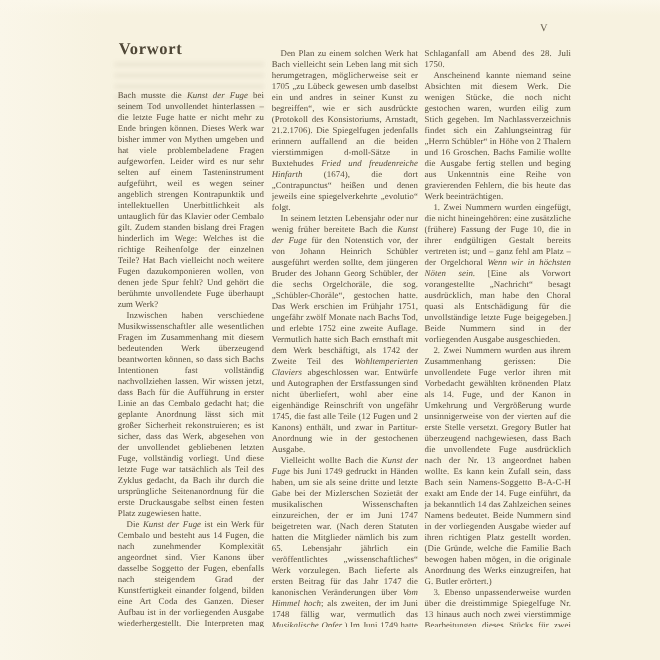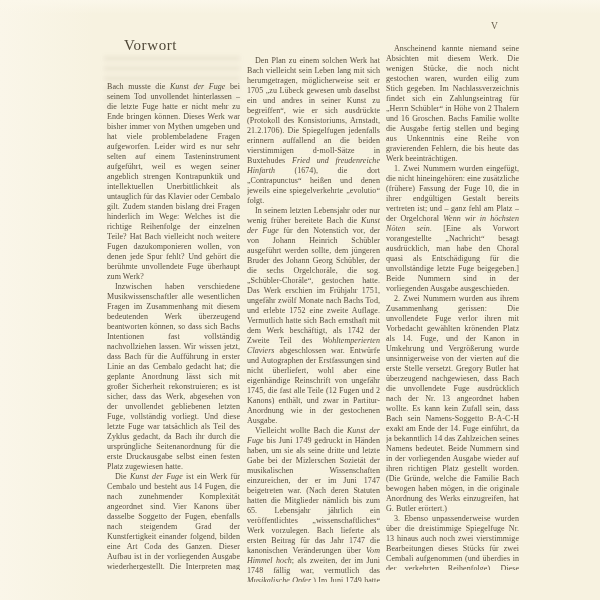--- a/index.html
+++ b/index.html
@@ -25,25 +25,25 @@
   .page-number {
     position: absolute;
     left: 491px;
     top: 21px;
     font-size: 9.5px;
     letter-spacing: 0.5px;
     color: #6a6150;
   }
   .page-title {
     position: absolute;
-    left: 124px;
+    left: 108px;
     top: 37px;
     margin: 0;
     font-size: 15px;
-    font-weight: normal;
+    font-weight: bold;
     letter-spacing: 0.6px;
     color: #4f4737;
   }
   
   .ghost {
     position: absolute;
     left: 104px;
     top: 56px;
     width: 136px;
     height: 52px;
@@ -60,21 +60,21 @@
     width: 133px;
     font-size: 8px;
     line-height: 10px;
     text-align: justify;
     hyphens: auto;
     -webkit-hyphens: auto;
     letter-spacing: 0.05px;
     overflow: hidden;
   }
   .col-1 { left: 107px; top: 82px;  height: 488px; }
-  .col-2 { left: 247px; top: 56px;  height: 526px; }
+  .col-2 { left: 247px; top: 44px;  height: 526px; }
   .col-3 { left: 386px; top: 44px;  height: 526px; }
   .col p {
     margin: 0;
     color: #554c3c;
   }
   .col p.indent { text-indent: 8px; }
   .col em { }
 </style>
 </head>
 <body>
@@ -90,18 +90,19 @@
       <p><span>Bach musste die </span><em>Kunst der Fuge</em><span> bei seinem Tod unvollendet hinterlassen – die letzte Fuge hatte er nicht mehr zu Ende bringen können. Dieses Werk war bisher immer von Mythen umgeben und hat viele problembeladene Fragen aufgeworfen. Leider wird es nur sehr selten auf einem Tasteninstrument aufgeführt, weil es wegen seiner angeblich strengen Kontrapunktik und intellektuellen Unerbittlichkeit als untauglich für das Klavier oder Cembalo gilt. Zudem standen bislang drei Fragen hinderlich im Wege: Welches ist die richtige Reihenfolge der einzelnen Teile? Hat Bach vielleicht noch weitere Fugen dazukomponieren wollen, von denen jede Spur fehlt? Und gehört die berühmte unvollendete Fuge überhaupt zum Werk?</span></p>
       <p class="indent"><span>Inzwischen haben verschiedene Musikwissenschaftler alle wesentlichen Fragen im Zusammenhang mit diesem bedeutenden Werk überzeugend beantworten können, so dass sich Bachs Intentionen fast vollständig nachvollziehen lassen. Wir wissen jetzt, dass Bach für die Aufführung in erster Linie an das Cembalo gedacht hat; die geplante Anordnung lässt sich mit großer Sicherheit rekonstruieren; es ist sicher, dass das Werk, abgesehen von der unvollendet gebliebenen letzten Fuge, vollständig vorliegt. Und diese letzte Fuge war tatsächlich als Teil des Zyklus gedacht, da Bach ihr durch die ursprüngliche Seitenanordnung für die erste Druckausgabe selbst einen festen Platz zugewiesen hatte.</span></p>
       <p class="indent"><span>Die </span><em>Kunst der Fuge</em><span> ist ein Werk für Cembalo und besteht aus 14 Fugen, die nach zunehmender Komplexität angeordnet sind. Vier Kanons über dasselbe Soggetto der Fugen, ebenfalls nach steigendem Grad der Kunstfertigkeit einander folgend, bilden eine Art Coda des Ganzen. Dieser Aufbau ist in der vorliegenden Ausgabe wiederhergestellt. Die Interpreten mag es interessieren, dass Bachs Autograph die Fugen 1 und 3 sowie die Fugen 2 und 11 hintereinander stellt.</span></p>
     </div>
   <div class="col col-2">
       <p class="indent"><span>Den Plan zu einem solchen Werk hat Bach vielleicht sein Leben lang mit sich herumgetragen, möglicherweise seit er 1705 „zu Lübeck gewesen umb daselbst ein und andres in seiner Kunst zu begreiffen“, wie er sich ausdrückte (Protokoll des Konsistoriums, Arnstadt, 21.2.1706). Die Spiegelfugen jedenfalls erinnern auffallend an die beiden vierstimmigen d-moll-Sätze in Buxtehudes </span><em>Fried und freudenreiche Hinfarth</em><span> (1674), die dort „Contrapunctus“ heißen und denen jeweils eine spiegelverkehrte „evolutio“ folgt.</span></p>
       <p class="indent"><span>In seinem letzten Lebensjahr oder nur wenig früher bereitete Bach die </span><em>Kunst der Fuge</em><span> für den Notenstich vor, der von Johann Heinrich Schübler ausgeführt werden sollte, dem jüngeren Bruder des Johann Georg Schübler, der die sechs Orgelchoräle, die sog. „Schübler-Choräle“, gestochen hatte. Das Werk erschien im Frühjahr 1751, ungefähr zwölf Monate nach Bachs Tod, und erlebte 1752 eine zweite Auflage. Vermutlich hatte sich Bach ernsthaft mit dem Werk beschäftigt, als 1742 der Zweite Teil des </span><em>Wohltemperierten Claviers</em><span> abgeschlossen war. Entwürfe und Autographen der Erstfassungen sind nicht überliefert, wohl aber eine eigenhändige Reinschrift von ungefähr 1745, die fast alle Teile (12 Fugen und 2 Kanons) enthält, und zwar in Partitur-Anordnung wie in der gestochenen Ausgabe.</span></p>
       <p class="indent"><span>Vielleicht wollte Bach die </span><em>Kunst der Fuge</em><span> bis Juni 1749 gedruckt in Händen haben, um sie als seine dritte und letzte Gabe bei der Mizlerschen Sozietät der musikalischen Wissenschaften einzureichen, der er im Juni 1747 beigetreten war. (Nach deren Statuten hatten die Mitglieder nämlich bis zum 65. Lebensjahr jährlich ein veröffentlichtes „wissenschaftliches“ Werk vorzulegen. Bach lieferte als ersten Beitrag für das Jahr 1747 die kanonischen Veränderungen über </span><em>Vom Himmel hoch</em><span>; als zweiten, der im Juni 1748 fällig war, vermutlich das </span><em>Musikalische Opfer</em><span>.) Im Juni 1749 hatte sein Augenlicht bedrohlich abgenommen. Trotzdem arbeitete er, fast gänzlich erblindet, mit Hilfe seiner jüngeren Söhne, die noch zu Hause wohnten, weiter. Der Tod ereilte ihn nach einem</span></p>
     </div>
   <div class="col col-3">
+      <p><span>Schlaganfall am Abend des 28. Juli 1750.</span></p>
       <p class="indent"><span>Anscheinend kannte niemand seine Absichten mit diesem Werk. Die wenigen Stücke, die noch nicht gestochen waren, wurden eilig zum Stich gegeben. Im Nachlassverzeichnis findet sich ein Zahlungseintrag für „Herrn Schübler“ in Höhe von 2 Thalern und 16 Groschen. Bachs Familie wollte die Ausgabe fertig stellen und beging aus Unkenntnis eine Reihe von gravierenden Fehlern, die bis heute das Werk beeinträchtigen.</span></p>
       <p class="indent"><span>1. Zwei Nummern wurden eingefügt, die nicht hineingehören: eine zusätzliche (frühere) Fassung der Fuge 10, die in ihrer endgültigen Gestalt bereits vertreten ist; und – ganz fehl am Platz – der Orgelchoral </span><em>Wenn wir in höchsten Nöten sein</em><span>. [Eine als Vorwort vorangestellte „Nachricht“ besagt ausdrücklich, man habe den Choral quasi als Entschädigung für die unvollständige letzte Fuge beigegeben.] Beide Nummern sind in der vorliegenden Ausgabe ausgeschieden.</span></p>
       <p class="indent"><span>2. Zwei Nummern wurden aus ihrem Zusammenhang gerissen: Die unvollendete Fuge verlor ihren mit Vorbedacht gewählten krönenden Platz als 14. Fuge, und der Kanon in Umkehrung und Vergrößerung wurde unsinnigerweise von der vierten auf die erste Stelle versetzt. Gregory Butler hat überzeugend nachgewiesen, dass Bach die unvollendete Fuge ausdrücklich nach der Nr. 13 angeordnet haben wollte. Es kann kein Zufall sein, dass Bach sein Namens-Soggetto B-A-C-H exakt am Ende der 14. Fuge einführt, da ja bekanntlich 14 das Zahlzeichen seines Namens bedeutet. Beide Nummern sind in der vorliegenden Ausgabe wieder auf ihren richtigen Platz gestellt worden. (Die Gründe, welche die Familie Bach bewogen haben mögen, in die originale Anordnung des Werks einzugreifen, hat G. Butler erörtert.)</span></p>
       <p class="indent"><span>3. Ebenso unpassenderweise wurden über die dreistimmige Spiegelfuge Nr. 13 hinaus auch noch zwei vierstimmige Bearbeitungen dieses Stücks für zwei Cembali aufgenommen (und überdies in der verkehrten Reihenfolge). Diese Bearbeitungen gehören nicht in den sorgsam durchdachten Plan des</span></p>
     </div>
 </div>
 
 </body></html>

